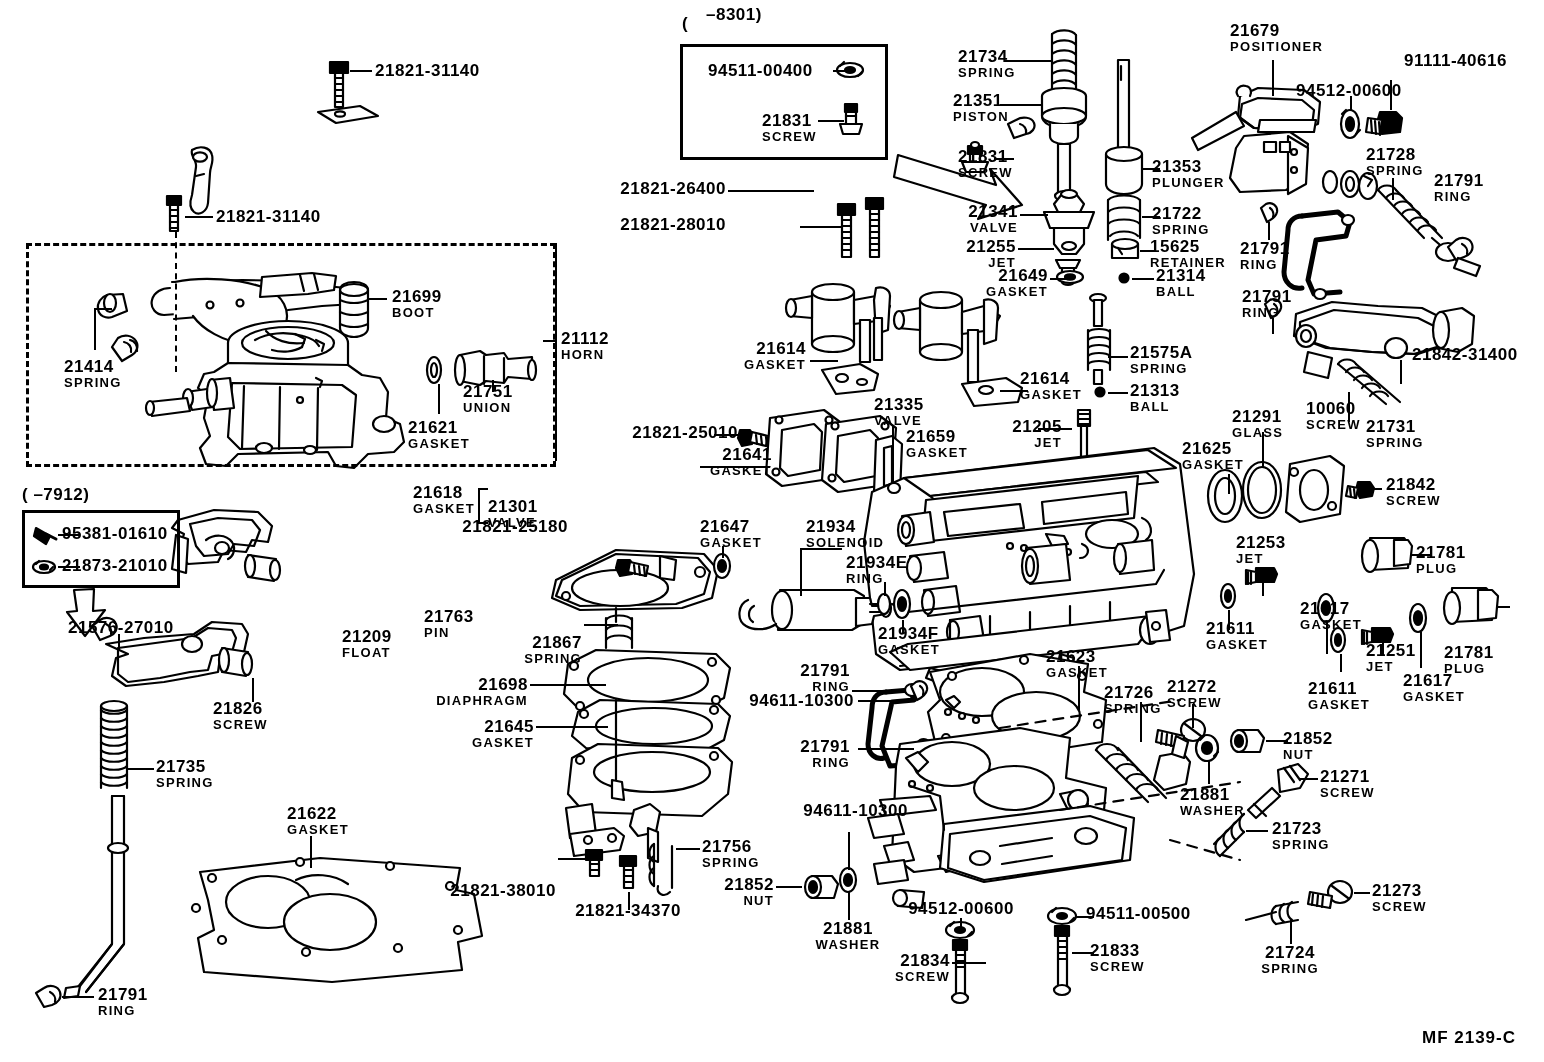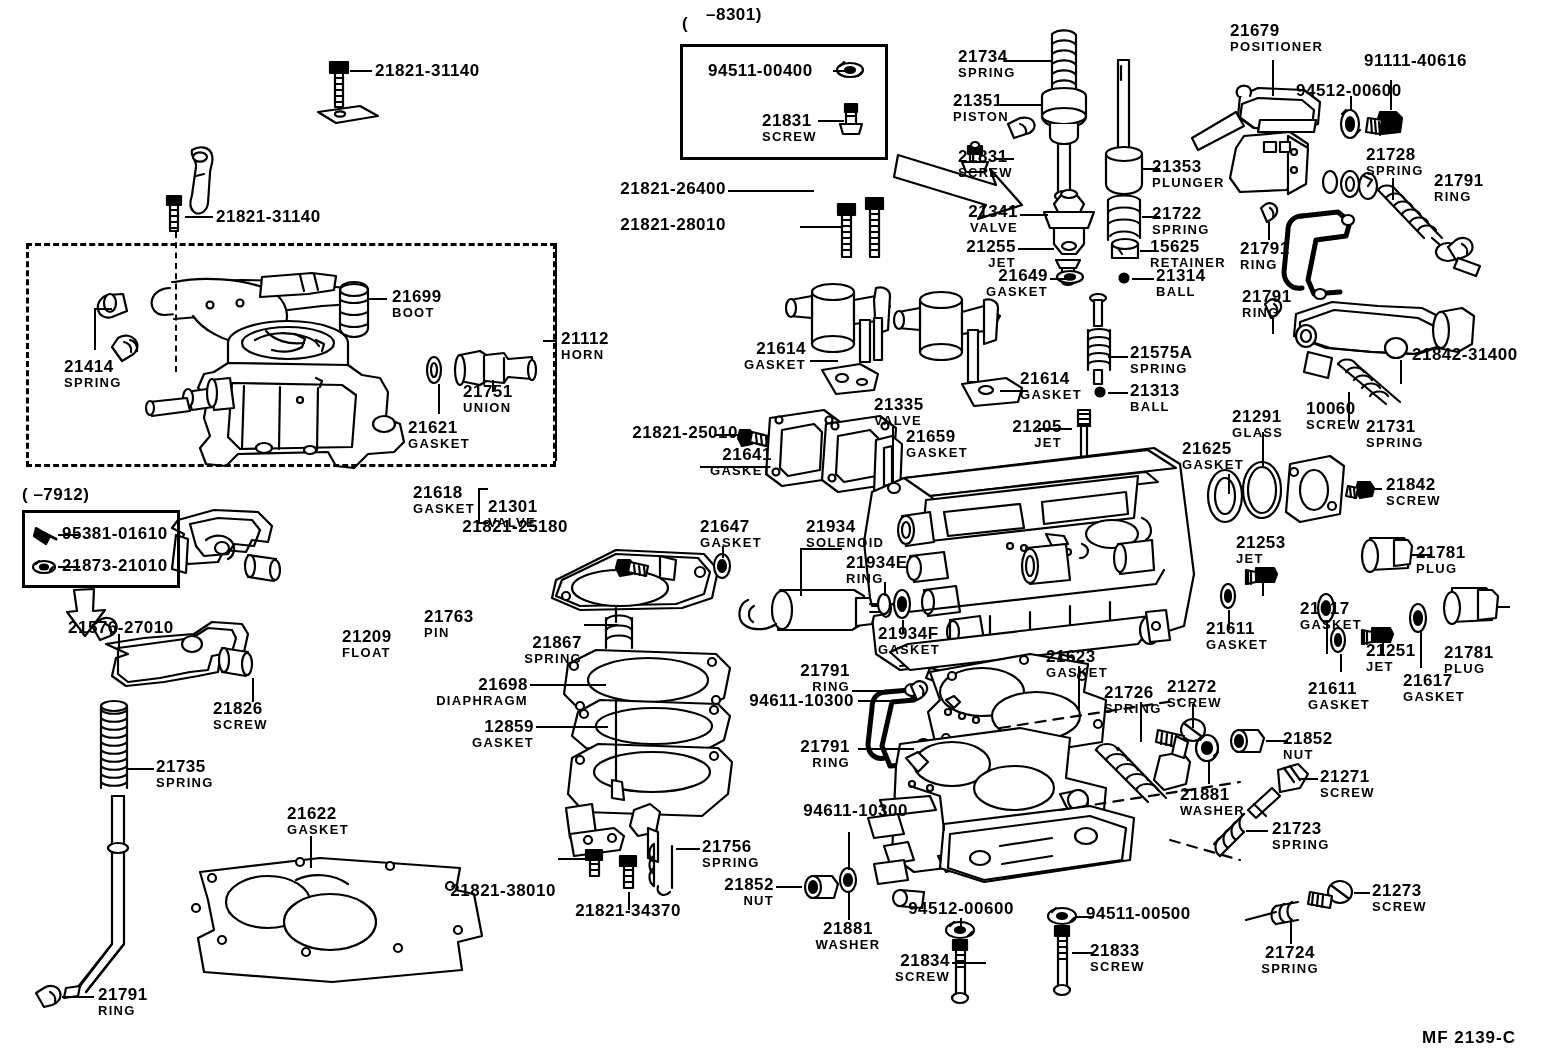--- a/index.html
+++ b/index.html
@@ -934,21 +934,21 @@
   <div class="lbl lft" style="left:1156px;top:267px;">
     <span class="num">21314</span>
       <span class="sub">BALL</span>
     </div>
 
   <div class="lbl lft" style="left:1230px;top:22px;">
     <span class="num">21679</span>
       <span class="sub">POSITIONER</span>
     </div>
 
-  <div class="lbl lft" style="left:1364px;top:52px;">
+  <div class="lbl lft" style="left:1404px;top:52px;">
     <span class="num">91111-40616</span>
     </div>
 
   <div class="lbl lft" style="left:1296px;top:82px;">
     <span class="num">94512-00600</span>
     </div>
 
   <div class="lbl lft" style="left:1366px;top:146px;">
     <span class="num">21728</span>
       <span class="sub">SPRING</span>
@@ -1118,21 +1118,21 @@
     <span class="num">21867</span>
       <span class="sub">SPRING</span>
     </div>
 
   <div class="lbl rt" style="left:432px;top:676px;width:96px;">
     <span class="num">21698</span>
       <span class="sub">DIAPHRAGM</span>
     </div>
 
   <div class="lbl rt" style="left:460px;top:718px;width:74px;">
-    <span class="num">12859</span>
+    <span class="num">21645</span>
       <span class="sub">GASKET</span>
     </div>
 
   <div class="lbl rt" style="left:430px;top:848px;width:126px;margin-top:34px;">
     <span class="num">21821-38010</span>
     </div>
 
   <div class="lbl ctr" style="left:565px;top:902px;width:126px;">
     <span class="num">21821-34370</span>
     </div>

